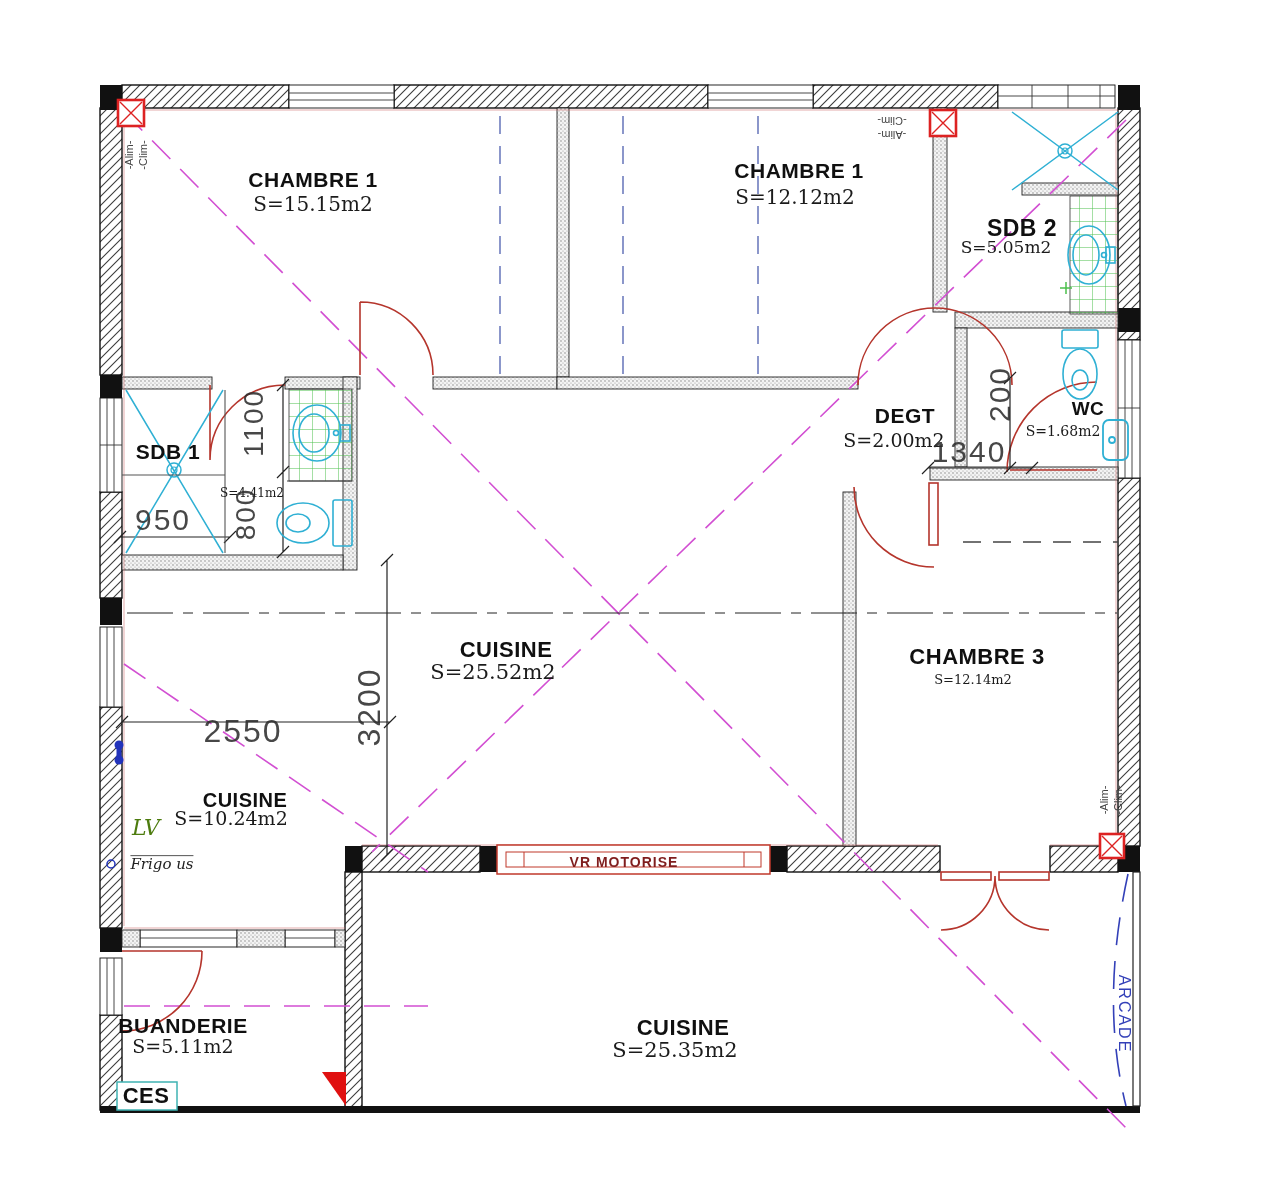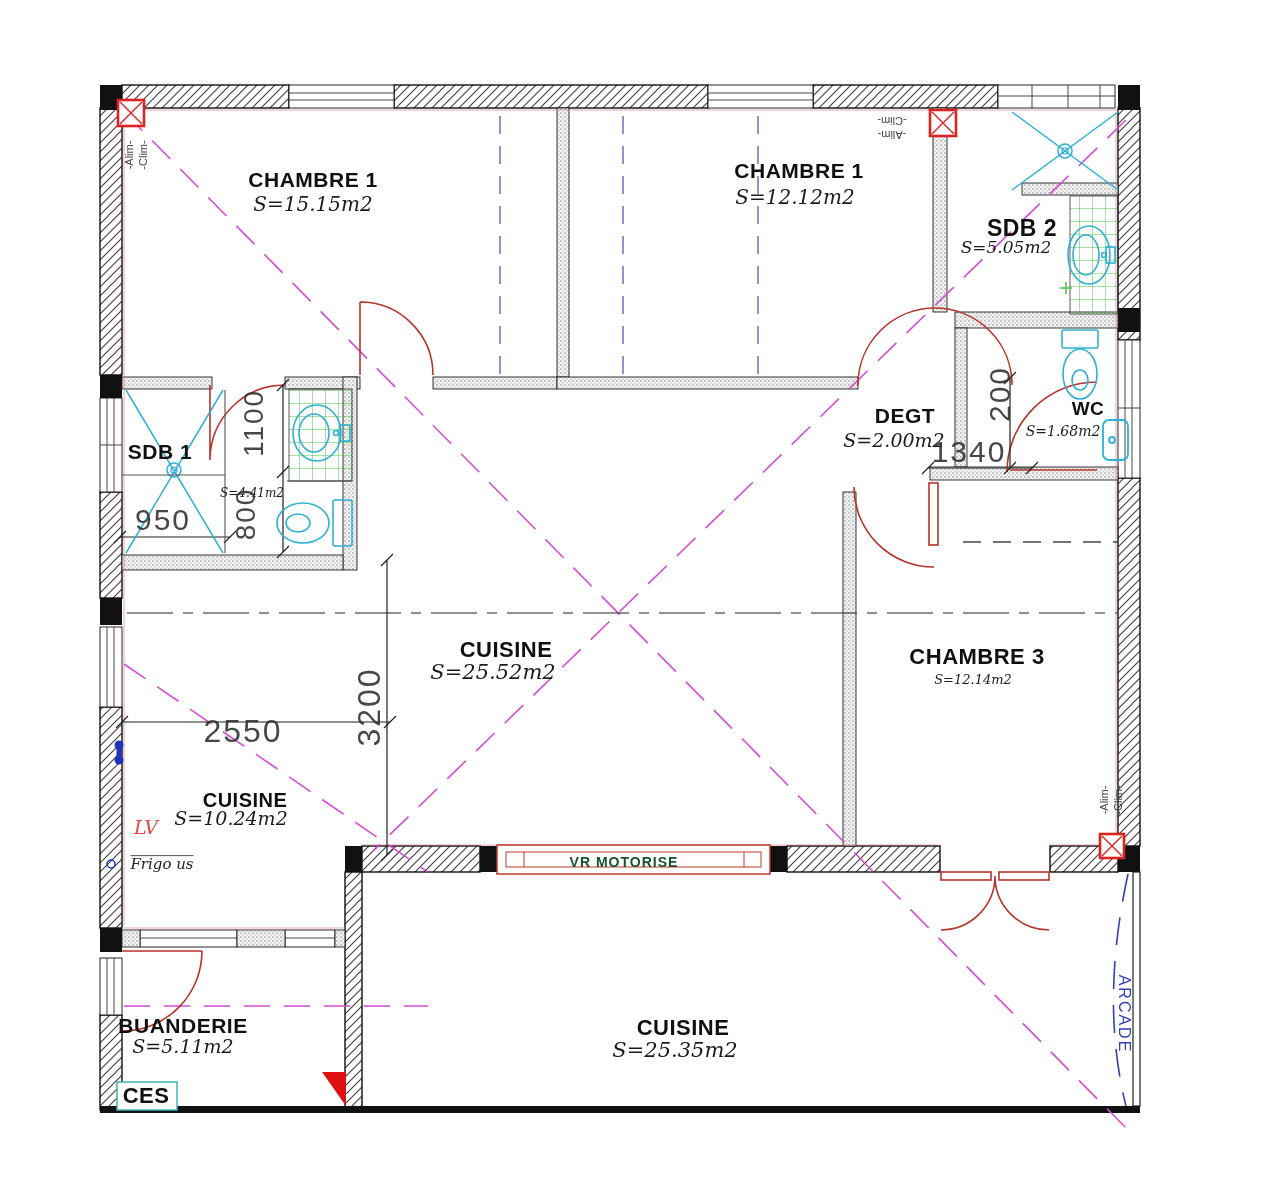--- a/index.html
+++ b/index.html
@@ -1,25 +1,25 @@
 <!DOCTYPE html>
 <html><head>
 <meta charset="utf-8">
 <style>
   html,body{margin:0;padding:0;background:#fff;}
   #stage{position:relative;width:1266px;height:1200px;background:#fff;overflow:hidden;
          font-family:"Liberation Sans",sans-serif;}
   #plan-svg{position:absolute;left:0;top:0;}
   .lbl{position:absolute;transform:translate(-50%,-50%);white-space:nowrap;line-height:1.05;}
   .rname{font-weight:bold;font-size:21px;color:#101010;letter-spacing:.5px;font-family:Liberation Sans, sans-serif;}
-  .rarea{font-style:italic;font-size:19px;color:#1b1b1b;font-family:"DejaVu Serif",serif;}
+  .rarea{font-size:19px;color:#1b1b1b;font-family:"DejaVu Serif",serif;}
   .dim{font-size:30px;color:#2e2e2e;letter-spacing:2px;font-family:"Liberation Sans",sans-serif;opacity:.88;}
   .dim.rot{transform:translate(-50%,-50%) rotate(-90deg);}
   .alim{font-size:11px;color:#444;text-align:center;line-height:1.25;font-family:"Liberation Sans",sans-serif;}
-  .red{color:#14532d;}
+  .red{color:#7f1d1d;}
 </style>
 </head>
 <body>
 
 <div id="stage">
 
 <svg id="plan-svg" width="1266" height="1200" viewBox="0 0 1266 1200">
   <defs>
     <pattern id="hatch" width="9" height="9" patternUnits="userSpaceOnUse">
       <path d="M0,9 L9,0 M-2.25,2.25 L2.25,-2.25 M6.75,11.25 L11.25,6.75" stroke="#3c3c3c" stroke-width="1.1"></path>
@@ -265,21 +265,21 @@
 
   <div class="lbl rname" style="left:1022px;top:228px;font-size:23px">SDB 2</div>
   <div class="lbl rarea" style="left:1006px;top:248px;font-size:17px">S=5.05m2</div>
 
   <div class="lbl rname" style="left:1088px;top:409px;font-size:19px">WC</div>
   <div class="lbl rarea" style="left:1063px;top:431px;font-size:14px">S=1.68m2</div>
 
   <div class="lbl rname" style="left:905px;top:416px">DEGT</div>
   <div class="lbl rarea" style="left:894px;top:441px">S=2.00m2</div>
 
-  <div class="lbl rname" style="left:160px;top:452px">SDB 1</div>
+  <div class="lbl rname" style="left:168px;top:452px">SDB 1</div>
   <div class="lbl rarea" style="left:252px;top:493px;font-size:12px">S=4.41m2</div>
 
   <div class="lbl rname" style="left:506px;top:650px;font-size:22px">CUISINE</div>
   <div class="lbl rarea" style="left:493px;top:672px;font-size:21px">S=25.52m2</div>
 
   <div class="lbl rname" style="left:977px;top:657px;font-size:22px">CHAMBRE 3</div>
   <div class="lbl rarea" style="left:973px;top:680px;font-size:13px">S=12.14m2</div>
 
   <div class="lbl rname" style="left:245px;top:800px;font-size:20px">CUISINE</div>
   <div class="lbl rarea" style="left:231px;top:819px">S=10.24m2</div>
@@ -294,21 +294,21 @@
   <div class="lbl dim rot" style="left:370px;top:707px;font-size:32px">3200</div>
   <div class="lbl dim" style="left:163px;top:520px">950</div>
   <div class="lbl dim rot" style="left:254px;top:423px;font-size:28px">1100</div>
   <div class="lbl dim rot" style="left:246px;top:514px;font-size:28px">800</div>
   <div class="lbl dim rot" style="left:1000px;top:394px">200</div>
   <div class="lbl dim" style="left:969px;top:452px">1340</div>
 
   <div class="lbl red" style="left:624px;top:862px;font-size:14px;letter-spacing:1px;font-weight:bold">VR MOTORISE</div>
   <div class="lbl" style="left:1124px;top:1014px;font-size:16px;color:#3340b8;letter-spacing:2px;transform:translate(-50%,-50%) rotate(90deg)">ARCADE</div>
   <div class="lbl rname" style="left:146px;top:1096px;font-size:22px">CES</div>
-  <div class="lbl" style="left:146px;top:828px;font-size:19px;font-style:italic;font-family:'DejaVu Serif',serif;color:#ef4444">LV</div>
+  <div class="lbl" style="left:146px;top:828px;font-size:22px;font-style:italic;font-family:'DejaVu Serif',serif;color:#4d7c0f">LV</div>
   <div class="lbl" style="left:162px;top:864px;font-size:15px;font-style:italic;font-family:'DejaVu Serif',serif;color:#222;border-top:1px solid #555;padding-top:1px">Frigo  us</div>
 
   <div class="lbl alim" style="left:137px;top:155px;transform:translate(-50%,-50%) rotate(-90deg)">
     <div>-Alim-</div>
     <div>-Clim-</div>
   </div>
   <div class="lbl alim" style="left:892px;top:127px;transform:translate(-50%,-50%) rotate(180deg)">
     <div>-Alim-</div>
     <div>-Clim-</div>
   </div>

